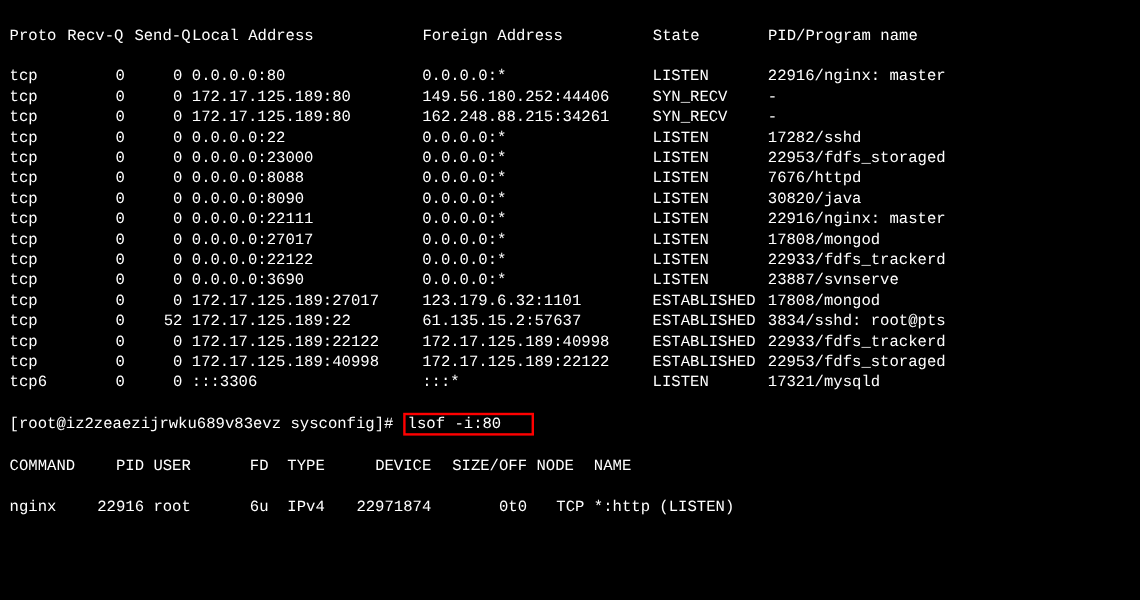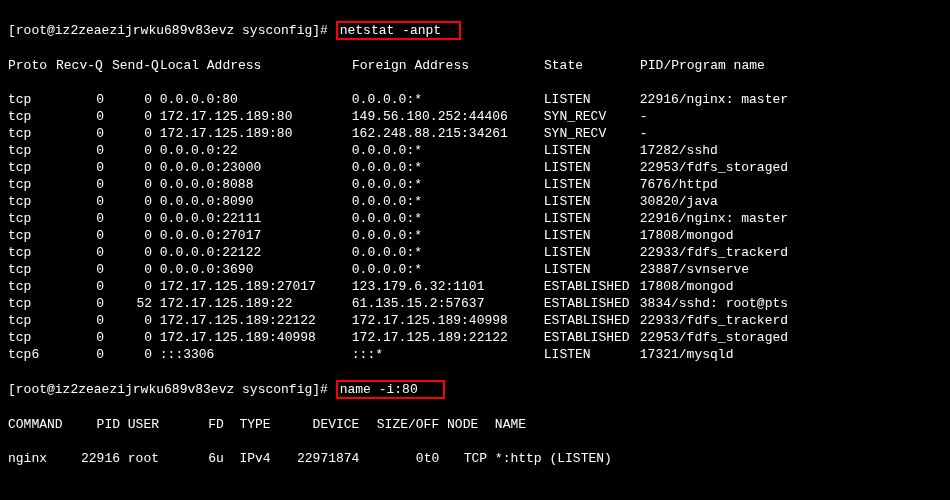--- a/index.html
+++ b/index.html
@@ -29,20 +29,19 @@
     line-height: 15px;
     box-sizing: border-box;
   }
   
   .col { display: inline-block; }
 </style>
 </head>
 <body>
 
 <div class="terminal">
-<span class="line"><span>[root@iz2zeaezijrwku689v83evz sysconfig]#</span> <span class="hl"><span>netstat -anpt</span>  </span></span>
 <span class="line"><span class="col" style="width:48px">Proto</span><span class="col" style="width:56px;text-align:left">Recv-Q</span><span class="col" style="width:48px;text-align:left">Send-Q</span><span class="col" style="width:192px">Local Address</span><span class="col" style="width:192px">Foreign Address</span><span class="col" style="width:96px">State</span><span class="col">PID/Program name</span></span>
 <div id="netstat-rows"><span class="line"><span class="col" style="width:48px">tcp</span><span class="col" style="width:48px;text-align:right">0</span><span class="col" style="width:48px;text-align:right">0</span> <span class="col" style="width:192px">0.0.0.0:80</span><span class="col" style="width:192px">0.0.0.0:*</span><span class="col" style="width:96px">LISTEN</span><span class="col">22916/nginx: master</span></span><span class="line"><span class="col" style="width:48px">tcp</span><span class="col" style="width:48px;text-align:right">0</span><span class="col" style="width:48px;text-align:right">0</span> <span class="col" style="width:192px">172.17.125.189:80</span><span class="col" style="width:192px">149.56.180.252:44406</span><span class="col" style="width:96px">SYN_RECV</span><span class="col">-</span></span><span class="line"><span class="col" style="width:48px">tcp</span><span class="col" style="width:48px;text-align:right">0</span><span class="col" style="width:48px;text-align:right">0</span> <span class="col" style="width:192px">172.17.125.189:80</span><span class="col" style="width:192px">162.248.88.215:34261</span><span class="col" style="width:96px">SYN_RECV</span><span class="col">-</span></span><span class="line"><span class="col" style="width:48px">tcp</span><span class="col" style="width:48px;text-align:right">0</span><span class="col" style="width:48px;text-align:right">0</span> <span class="col" style="width:192px">0.0.0.0:22</span><span class="col" style="width:192px">0.0.0.0:*</span><span class="col" style="width:96px">LISTEN</span><span class="col">17282/sshd</span></span><span class="line"><span class="col" style="width:48px">tcp</span><span class="col" style="width:48px;text-align:right">0</span><span class="col" style="width:48px;text-align:right">0</span> <span class="col" style="width:192px">0.0.0.0:23000</span><span class="col" style="width:192px">0.0.0.0:*</span><span class="col" style="width:96px">LISTEN</span><span class="col">22953/fdfs_storaged</span></span><span class="line"><span class="col" style="width:48px">tcp</span><span class="col" style="width:48px;text-align:right">0</span><span class="col" style="width:48px;text-align:right">0</span> <span class="col" style="width:192px">0.0.0.0:8088</span><span class="col" style="width:192px">0.0.0.0:*</span><span class="col" style="width:96px">LISTEN</span><span class="col">7676/httpd</span></span><span class="line"><span class="col" style="width:48px">tcp</span><span class="col" style="width:48px;text-align:right">0</span><span class="col" style="width:48px;text-align:right">0</span> <span class="col" style="width:192px">0.0.0.0:8090</span><span class="col" style="width:192px">0.0.0.0:*</span><span class="col" style="width:96px">LISTEN</span><span class="col">30820/java</span></span><span class="line"><span class="col" style="width:48px">tcp</span><span class="col" style="width:48px;text-align:right">0</span><span class="col" style="width:48px;text-align:right">0</span> <span class="col" style="width:192px">0.0.0.0:22111</span><span class="col" style="width:192px">0.0.0.0:*</span><span class="col" style="width:96px">LISTEN</span><span class="col">22916/nginx: master</span></span><span class="line"><span class="col" style="width:48px">tcp</span><span class="col" style="width:48px;text-align:right">0</span><span class="col" style="width:48px;text-align:right">0</span> <span class="col" style="width:192px">0.0.0.0:27017</span><span class="col" style="width:192px">0.0.0.0:*</span><span class="col" style="width:96px">LISTEN</span><span class="col">17808/mongod</span></span><span class="line"><span class="col" style="width:48px">tcp</span><span class="col" style="width:48px;text-align:right">0</span><span class="col" style="width:48px;text-align:right">0</span> <span class="col" style="width:192px">0.0.0.0:22122</span><span class="col" style="width:192px">0.0.0.0:*</span><span class="col" style="width:96px">LISTEN</span><span class="col">22933/fdfs_trackerd</span></span><span class="line"><span class="col" style="width:48px">tcp</span><span class="col" style="width:48px;text-align:right">0</span><span class="col" style="width:48px;text-align:right">0</span> <span class="col" style="width:192px">0.0.0.0:3690</span><span class="col" style="width:192px">0.0.0.0:*</span><span class="col" style="width:96px">LISTEN</span><span class="col">23887/svnserve</span></span><span class="line"><span class="col" style="width:48px">tcp</span><span class="col" style="width:48px;text-align:right">0</span><span class="col" style="width:48px;text-align:right">0</span> <span class="col" style="width:192px">172.17.125.189:27017</span><span class="col" style="width:192px">123.179.6.32:1101</span><span class="col" style="width:96px">ESTABLISHED</span><span class="col">17808/mongod</span></span><span class="line"><span class="col" style="width:48px">tcp</span><span class="col" style="width:48px;text-align:right">0</span><span class="col" style="width:48px;text-align:right">52</span> <span class="col" style="width:192px">172.17.125.189:22</span><span class="col" style="width:192px">61.135.15.2:57637</span><span class="col" style="width:96px">ESTABLISHED</span><span class="col">3834/sshd: root@pts</span></span><span class="line"><span class="col" style="width:48px">tcp</span><span class="col" style="width:48px;text-align:right">0</span><span class="col" style="width:48px;text-align:right">0</span> <span class="col" style="width:192px">172.17.125.189:22122</span><span class="col" style="width:192px">172.17.125.189:40998</span><span class="col" style="width:96px">ESTABLISHED</span><span class="col">22933/fdfs_trackerd</span></span><span class="line"><span class="col" style="width:48px">tcp</span><span class="col" style="width:48px;text-align:right">0</span><span class="col" style="width:48px;text-align:right">0</span> <span class="col" style="width:192px">172.17.125.189:40998</span><span class="col" style="width:192px">172.17.125.189:22122</span><span class="col" style="width:96px">ESTABLISHED</span><span class="col">22953/fdfs_storaged</span></span><span class="line"><span class="col" style="width:48px">tcp6</span><span class="col" style="width:48px;text-align:right">0</span><span class="col" style="width:48px;text-align:right">0</span> <span class="col" style="width:192px">:::3306</span><span class="col" style="width:192px">:::*</span><span class="col" style="width:96px">LISTEN</span><span class="col">17321/mysqld</span></span></div>
-<span class="line"><span>[root@iz2zeaezijrwku689v83evz sysconfig]#</span> <span class="hl"><span>name -i:80</span>   </span></span>
+<span class="line"><span>[root@iz2zeaezijrwku689v83evz sysconfig]#</span> <span class="hl"><span>lsof -i:80</span>   </span></span>
 <span class="line"><span class="col" style="width:64px">COMMAND</span><span class="col" style="width:48px;text-align:right">PID</span> <span class="col" style="width:56px;text-align:left">USER</span><span class="col" style="width:40px;text-align:right">FD</span>  <span class="col" style="width:48px">TYPE</span><span class="col" style="width:72px;text-align:right">DEVICE</span> <span class="col" style="width:72px;text-align:right">SIZE/OFF</span> <span class="col" style="width:40px">NODE</span> <span class="col">NAME</span></span>
 <div id="lsof-rows"><span class="line"><span class="col" style="width:64px">nginx</span><span class="col" style="width:48px;text-align:right">22916</span> <span class="col" style="width:56px;text-align:left">root</span><span class="col" style="width:40px;text-align:right">6u</span>  <span class="col" style="width:48px">IPv4</span><span class="col" style="width:72px;text-align:right">22971874</span> <span class="col" style="width:72px;text-align:right">0t0</span> <span class="col" style="width:40px;text-align:right">TCP</span> <span class="col">*:http (LISTEN)</span></span></div>
 
 </div>
 
 </body></html>

